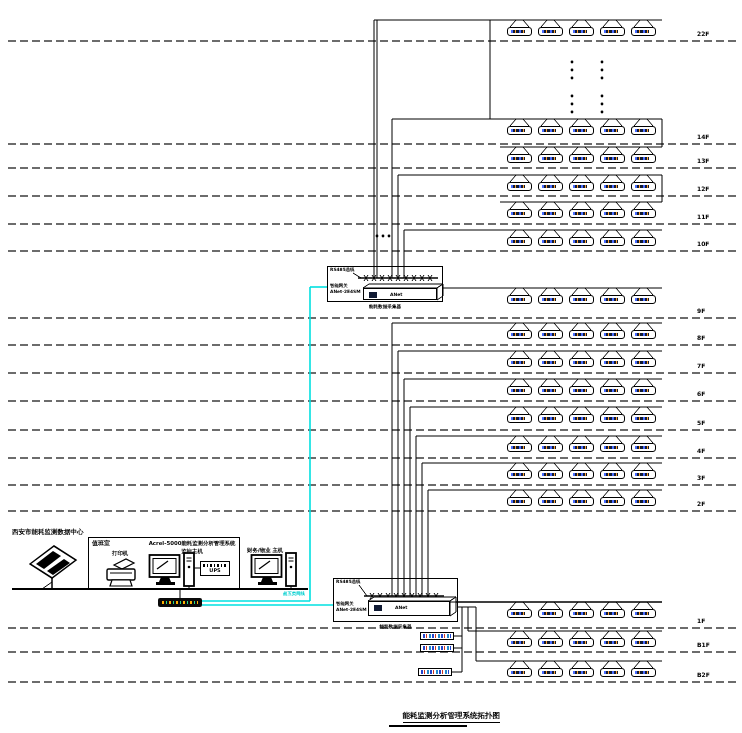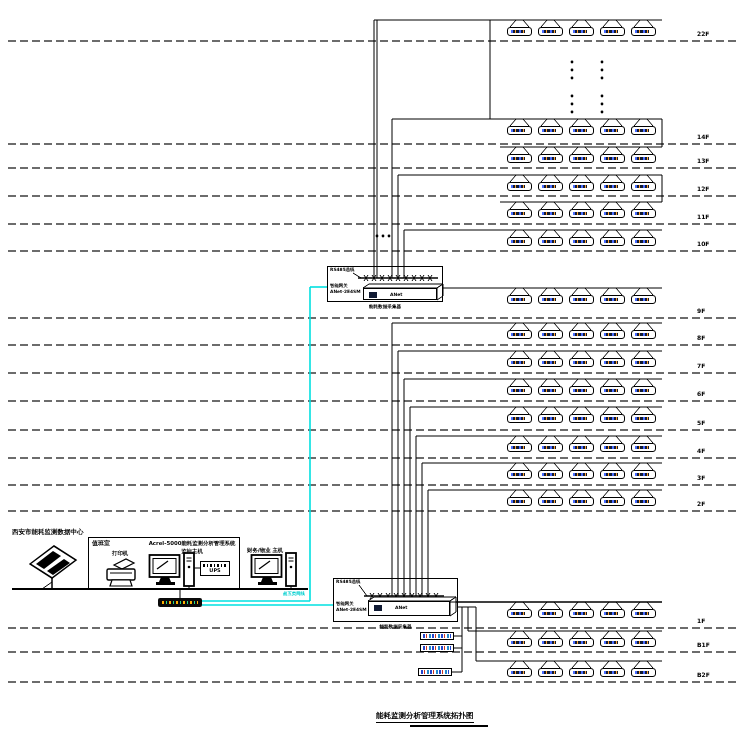--- a/index.html
+++ b/index.html
@@ -24,21 +24,21 @@
   .tiny{font-size:4.4px;font-weight:bold;}
   .switch{position:absolute;z-index:3;width:44px;height:9px;background:#0a0a0a;border-radius:2px;}
   .switch .ports{margin:2.5px 4px;height:3.2px;
          background:repeating-linear-gradient(90deg,#ffb000 0 2px,#0a0a0a 2px 4px,#22dd88 4px 5px,#0a0a0a 5px 7px);}
   .ups{position:absolute;z-index:3;width:30px;height:15px;border:1.3px solid #000;background:#fff;text-align:center;}
   .ups .hatch{height:3px;margin:1.5px 2px 0 2px;
          background:repeating-linear-gradient(90deg,#000 0 1.5px,#fff 1.5px 3.5px);}
   .ups .ulbl{font-size:5px;font-weight:bold;}
   .dbox{position:absolute;z-index:2;border:1.2px solid #000;background:transparent;}
   .icon{position:absolute;z-index:3;}
-  #title-block{position:absolute;z-index:3;left:376px;top:703px;width:145px;text-align:left;}
+  #title-block{position:absolute;z-index:3;left:355px;top:703px;width:145px;text-align:right;}
   #title-text{display:inline-block;font-size:7.5px;font-weight:bold;color:#000;
               padding-bottom:1px;border-bottom:1px solid #000;}
   #title-bar{width:78px;height:2.4px;background:#000;margin:1.5px auto 0 auto;}
 </style>
 </head>
 <body>
 
 <div id="canvas">
   <svg id="wires" width="742" height="733">
       <line x1="8" y1="41" x2="736" y2="41" stroke="#3d3d3d" stroke-width="1.3" stroke-dasharray="8 4"></line>

